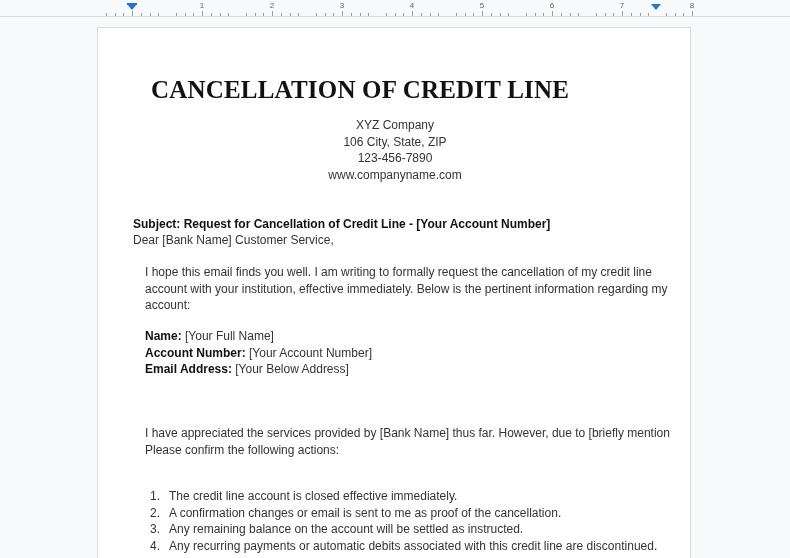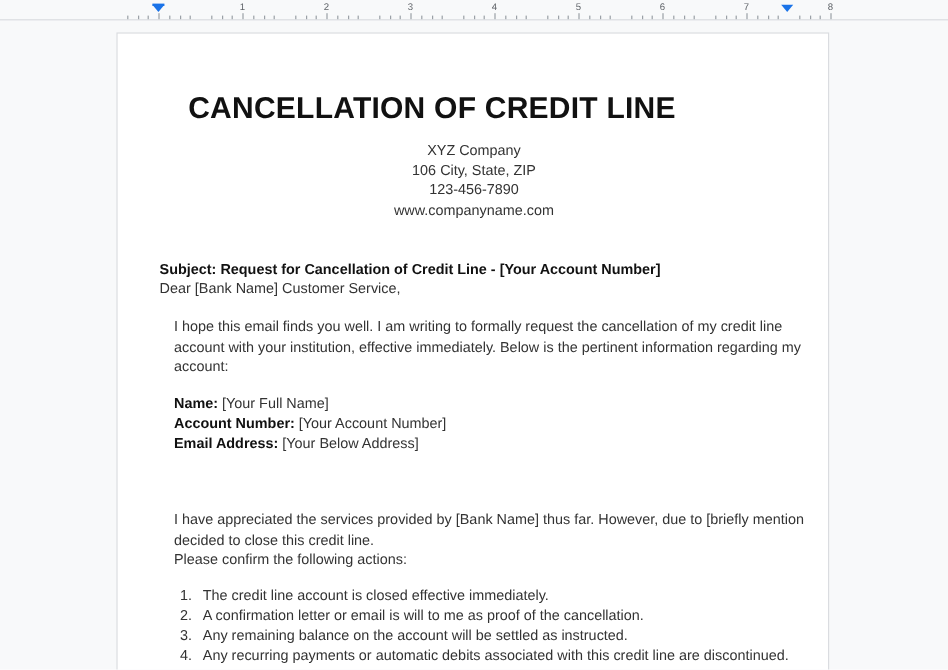--- a/index.html
+++ b/index.html
@@ -45,20 +45,21 @@
     position: absolute; left: 35px; top: 0; width: 525px;
     color: #222;
     font-size: 12px;
   }
   .title {
     position: absolute; left: 0; top: 48px; width: 594px;
     text-align: center;
     font-weight: bold; font-size: 25px; color: #111;
     letter-spacing: 0.2px;
     margin-left: -35px;
+    font-family: Liberation Serif, serif;
   }
   .company {
     position: absolute; left: -35px; top: 89px; width: 594px;
     text-align: center; font-size: 12px; line-height: 16.5px; color: #333;
   }
   .line { position: absolute; left: 0; font-size: 12px; line-height: 16.5px; color: #333; white-space: nowrap; }
   .bold { font-weight: bold; color: #111; }
   .para { position: absolute; left: 12px; width: 525px; font-size: 12px; line-height: 16.5px; color: #333; }
   .list { position: absolute; left: 0; top: 460px; width: 540px; margin: 0; padding: 0; list-style: none; }
   .list li { position: relative; padding-left: 36px; font-size: 12px; line-height: 16.5px; color: #333; white-space: nowrap; }
@@ -164,24 +165,23 @@
     </div>
 
     <div class="para" style="top:300px">
       <div><span class="bold">Name:</span><span> [Your Full Name]</span></div>
       <div><span class="bold">Account Number:</span><span> [Your Account Number]</span></div>
       <div><span class="bold">Email Address:</span><span> [Your Below Address]</span></div>
     </div>
 
     <div class="para" style="top:397px">
       <div style="white-space:nowrap">I have appreciated the services provided by [Bank Name] thus far. However, due to [briefly mention</div>
-      <div style="white-space:nowrap">decided to close this credit line.</div>
       <div style="white-space:nowrap">Please confirm the following actions:</div>
     </div>
 
     <ul class="list">
       <li><span class="num">1.</span><span>The credit line account is closed effective immediately.</span></li>
-      <li><span class="num">2.</span><span>A confirmation letter or email is will to me as proof of the cancellation.</span></li>
+      <li><span class="num">2.</span><span>A confirmation changes or email is sent to me as proof of the cancellation.</span></li>
       <li><span class="num">3.</span><span>Any remaining balance on the account will be settled as instructed.</span></li>
       <li><span class="num">4.</span><span>Any recurring payments or automatic debits associated with this credit line are discontinued.</span></li>
     </ul>
   </div>
 </div>
 
 </body></html>

